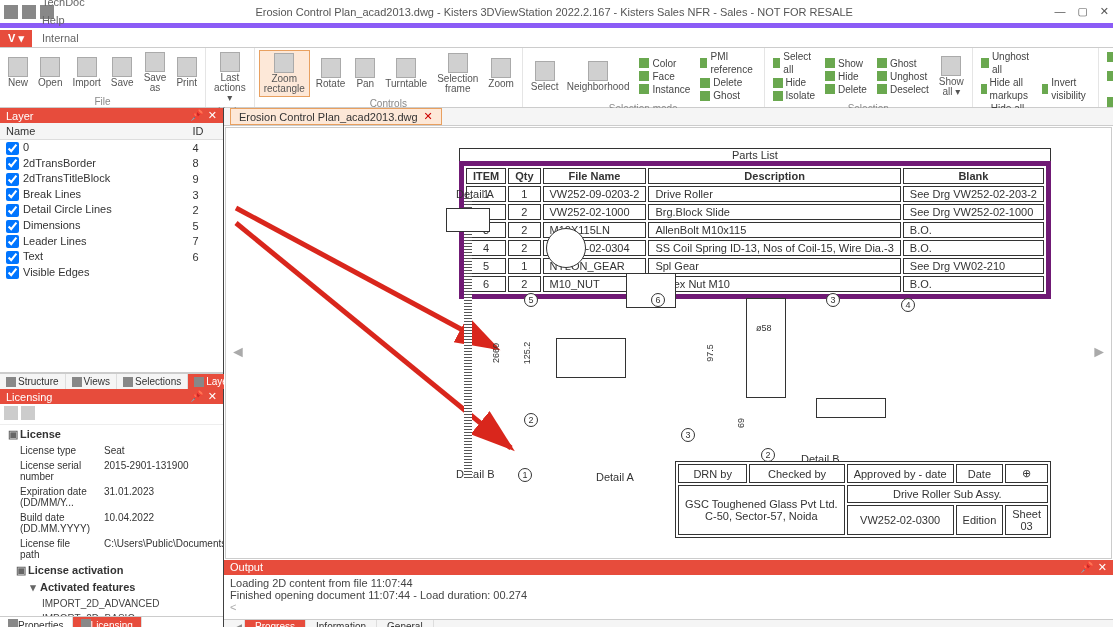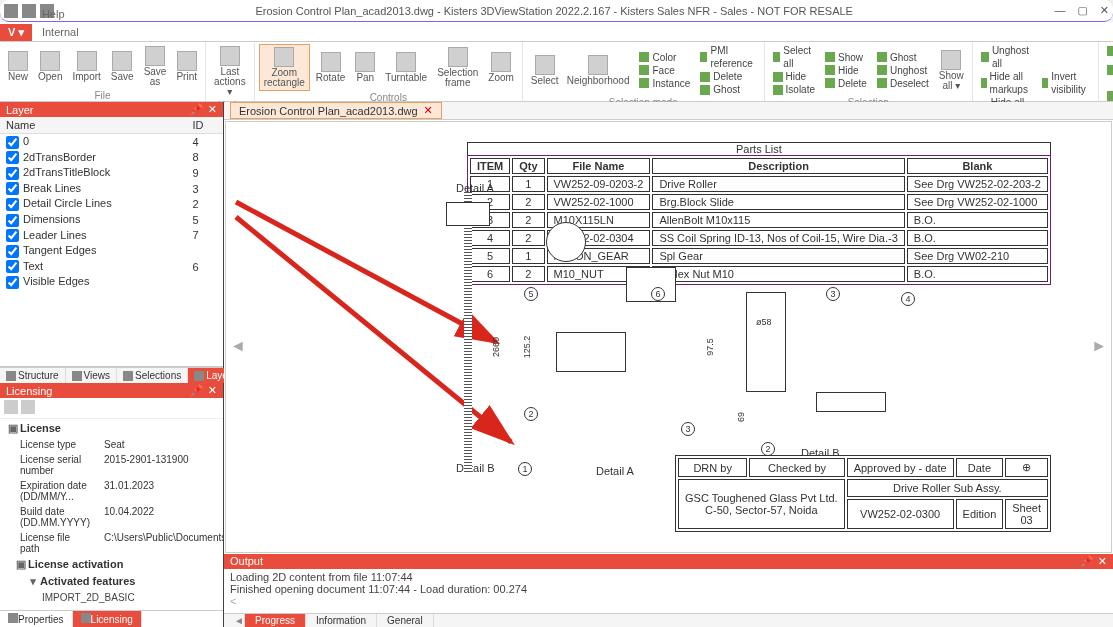--- a/index.html
+++ b/index.html
@@ -1,19 +1,19 @@
 <!DOCTYPE html>
 <html><head>
 <meta charset="utf-8">
 <style>
 * { box-sizing: border-box; margin: 0; padding: 0; font-family: "Segoe UI", Tahoma, sans-serif; font-size: 11px; }
 body { width: 1113px; height: 627px; background: #f0f0f0; overflow: hidden; color: #333; }
 
 
-.titlebar { height: 22px; background: #fff; display: flex; align-items: center; padding: 0 4px; border-bottom: 1px solid #8b5cf6; border-radius: 9px; }
+.titlebar { height: 28px; background: #fff; display: flex; align-items: center; padding: 0 4px; border-bottom: 5px solid #8b5cf6; }
 .titlebar .qat { display: flex; gap: 4px; }
 .titlebar .qat span { width: 14px; height: 14px; background: #888; display: inline-block; }
 .titlebar .title { flex: 1; text-align: center; font-weight: normal; color: #555; }
 .titlebar .winctrl { display: flex; gap: 12px; color: #555; }
 
 
 .ribbon-tabs { height: 20px; background: #fff; display: flex; align-items: flex-end; border-bottom: 1px solid #ccc; }
 .ribbon-tabs .vbtn { background: #e74c3c; color: #fff; padding: 2px 8px; font-weight: bold; }
 .ribbon-tabs .tab { padding: 3px 10px; color: #666; cursor: pointer; }
 
@@ -73,21 +73,21 @@
 .right { flex: 1; display: flex; flex-direction: column; background: #fff; }
 .doc-tabs { height: 18px; background: #f5f5f5; display: flex; align-items: center; padding-left: 6px; border-bottom: 1px solid #ccc; }
 .doc-tab { background: #fde8d8; border: 1px solid #e8a060; padding: 1px 8px; font-size: 10px; display: flex; align-items: center; gap: 6px; }
 .doc-tab .close { color: #c00; cursor: pointer; }
 
 
 .viewport { flex: 1; background: #fff; position: relative; overflow: hidden; border: 1px solid #ccc; margin: 1px; }
 .drawing { position: absolute; left: 20px; top: 10px; right: 20px; bottom: 10px; }
 
 
-.parts { position: absolute; right: 40px; top: 10px; border: 1px solid #701a75; background: #fff; font-size: 10px; }
+.parts { position: absolute; right: 40px; top: 10px; border: 5px solid #701a75; background: #fff; font-size: 10px; }
 .parts th, .parts td { border: 1px solid #333; padding: 1px 6px; text-align: center; }
 .parts caption { border: 1px solid #333; border-bottom: none; font-weight: normal; background:#fff; }
 
 
 .titleblock { position: absolute; right: 40px; bottom: 10px; border: 1px solid #333; background: #fff; font-size: 9px; }
 .titleblock td { border: 1px solid #333; padding: 2px 6px; text-align: center; }
 
 
 .detail-label { position: absolute; font-size: 11px; color: #333; }
 
@@ -322,24 +322,20 @@
             </tr>
             <tr>
               <td><input type="checkbox" checked="" style="">Dimensions</td>
               <td>5</td>
             </tr>
             <tr>
               <td><input type="checkbox" checked="" style="">Leader Lines</td>
               <td>7</td>
             </tr>
             <tr>
-              <td><input type="checkbox" checked="" style="">Tangent Edges</td>
-              <td></td>
-            </tr>
-            <tr>
               <td><input type="checkbox" checked="" style="">Text</td>
               <td>6</td>
             </tr>
             <tr>
               <td><input type="checkbox" checked="" style="">Visible Edges</td>
               <td></td>
             </tr>
           </tbody>
       </table>
     </div>
@@ -389,20 +385,23 @@
           </tbody>
         <tbody>
             <tr>
               <td colspan="2" class="group" style="padding-left:14px;"><span class="tree-toggle">▣</span><span>License activation</span></td>
             </tr>
         <tr>
               <td colspan="2" class="group" style="padding-left:26px;"><span class="tree-toggle">▾</span><span>Activated features</span></td>
             </tr>
         </tbody>
           <tbody id="feat-rows">
+            <tr>
+              <td colspan="2" class="feat">IMPORT_2D_ADVANCED</td>
+            </tr>
             <tr>
               <td colspan="2" class="feat">IMPORT_2D_BASIC</td>
             </tr>
           </tbody>
       </table>
     </div>
     <div class="bottom-left-tabs" id="bottom-left-tabs">
         <div class="ptab"><span class="picon"></span>Properties</div>
         <div class="ptab active"><span class="picon"></span>Licensing</div>
       </div>

